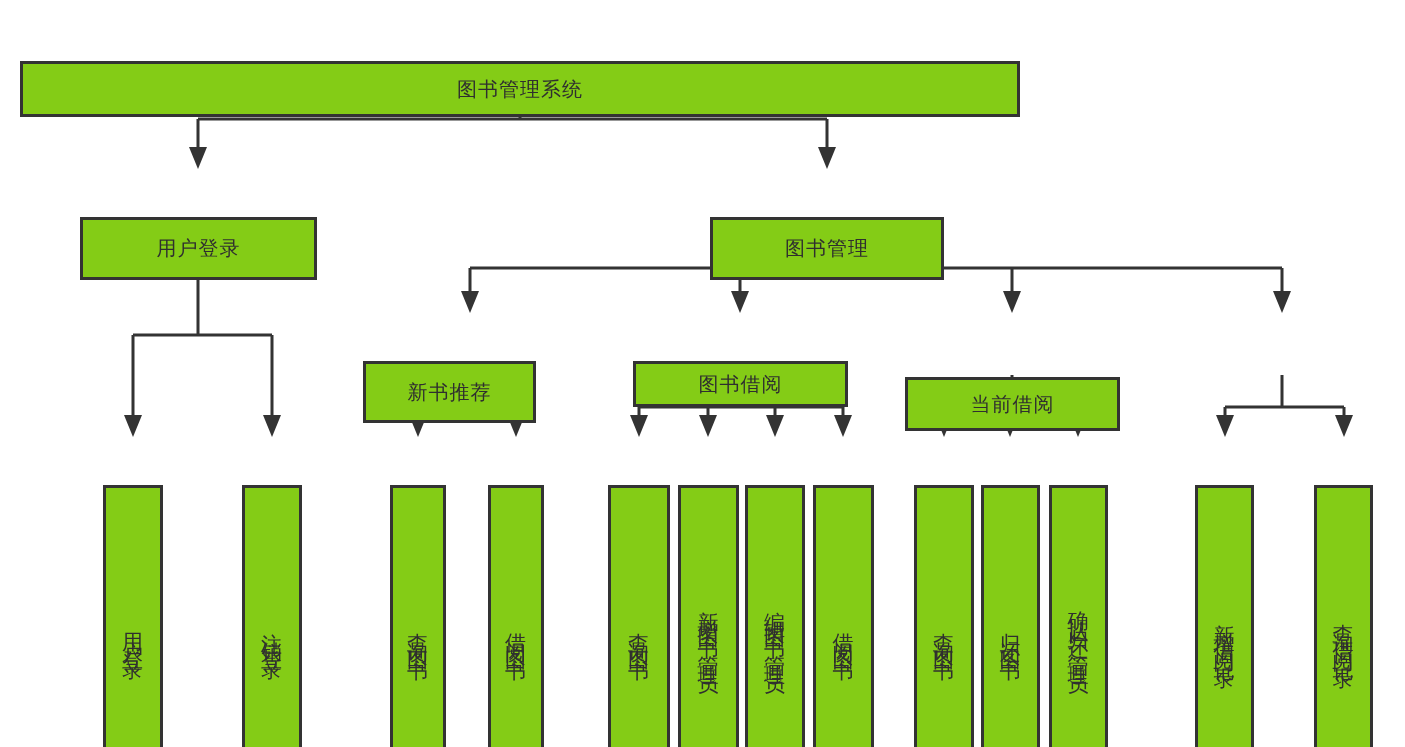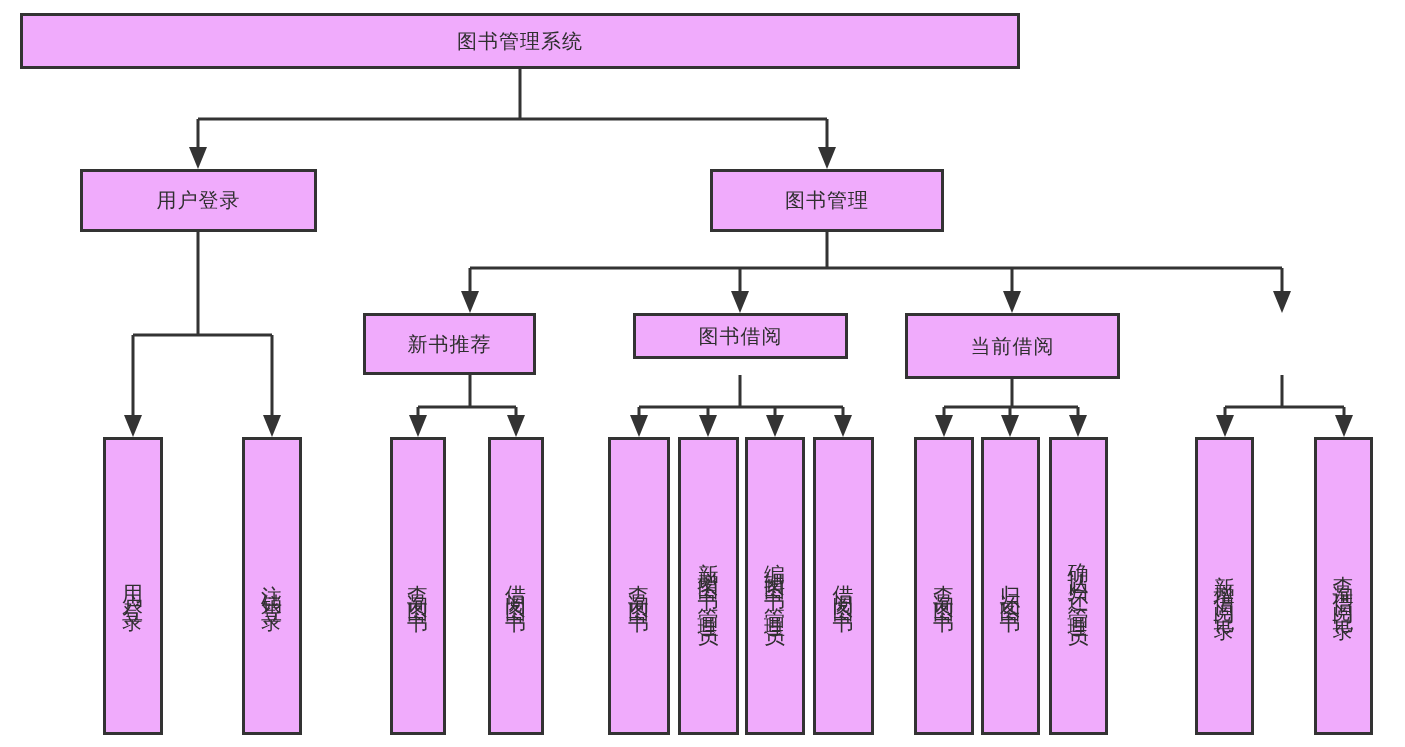--- a/index.html
+++ b/index.html
@@ -5,25 +5,26 @@
 <style>
   html,body{margin:0;padding:0;background:#ffffff;}
   body{
     font-family:"Liberation Sans","DejaVu Sans",sans-serif;
     width:1405px;height:747px;position:relative;overflow:hidden;
   }
   .canvas{position:absolute;inset:0;width:1405px;height:747px;}
   svg.connectors{position:absolute;left:0;top:0;z-index:1;}
   .box{
     position:absolute;
-    background:#f0abfc;
+    background:#84cc16;
     border:3px solid #333333;
     box-sizing:border-box;
     display:flex;align-items:center;justify-content:center;
     z-index:2;
+    margin-top:48px;
   }
   .hlabel{
     font-size:20px;color:#2f2f2f;letter-spacing:1px;white-space:nowrap;
   }
   .vlabel{
     writing-mode:vertical-rl;
     text-orientation:mixed;
     font-size:21px;color:#2f2f2f;
     letter-spacing:9px;
     line-height:1;
@@ -92,21 +93,21 @@
   <div class="box" style="left:710px;top:169px;width:234px;height:63px">
     <span class="hlabel">图书管理</span>
   </div>
 
   <div class="box" style="left:363px;top:313px;width:173px;height:62px">
     <span class="hlabel">新书推荐</span>
   </div>
   <div class="box" style="left:633px;top:313px;width:215px;height:46px">
     <span class="hlabel">图书借阅</span>
   </div>
-  <div class="box" style="left:905px;top:313px;width:215px;height:66px">
+  <div class="box" style="left:905px;top:329px;width:215px;height:54px">
     <span class="hlabel">当前借阅</span>
   </div>
 
   <div class="box" style="left:103px;top:437px;width:60px;height:298px">
     <span class="vlabel">用户登录</span>
   </div>
   <div class="box" style="left:242px;top:437px;width:60px;height:298px">
     <span class="vlabel">注销登录</span>
   </div>
 

